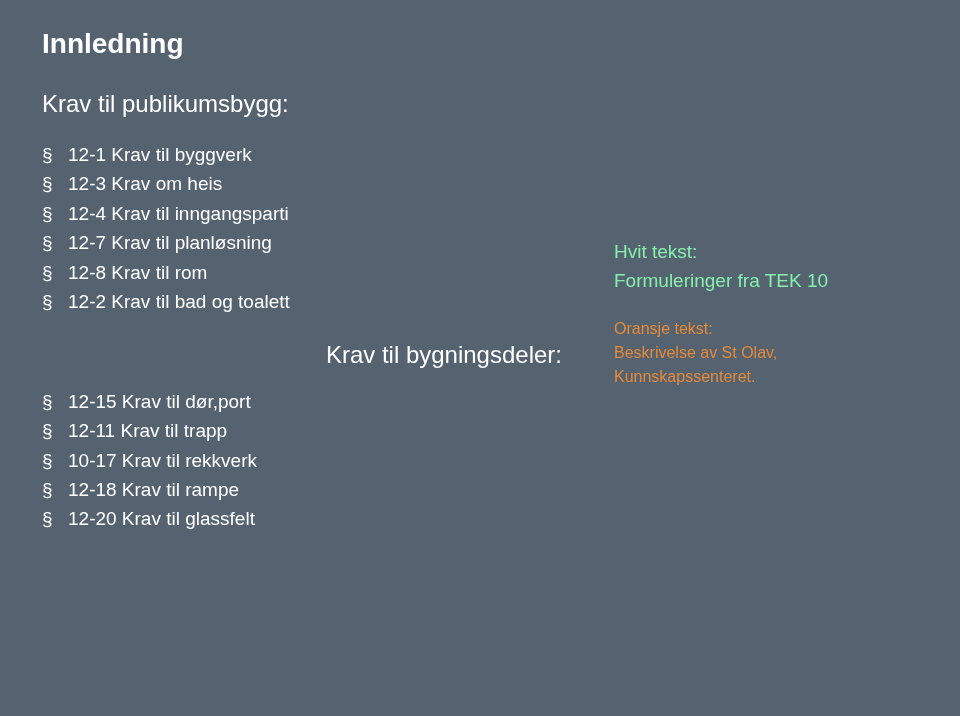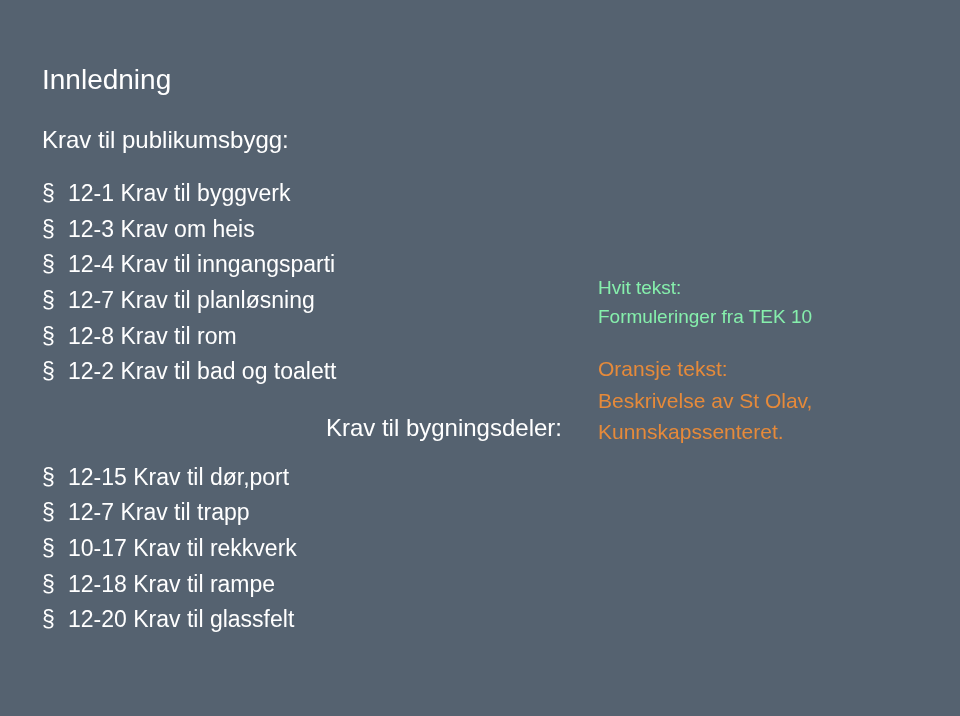--- a/index.html
+++ b/index.html
@@ -8,67 +8,66 @@
     height: 716px;
     background: #556270;
     font-family: Verdana, Geneva, sans-serif;
     color: #ffffff;
     padding: 28px 42px;
     position: relative;
     overflow: hidden;
   }
   .page-title {
     font-size: 28px;
-    font-weight: 400;
+    font-weight: 700;
     margin-bottom: 30px;
-    margin-top: 36px;
   }
   .section-heading {
     font-size: 24px;
     font-weight: 400;
     margin-bottom: 22px;
   }
   .section-heading.second {
     margin-top: 24px;
     margin-bottom: 18px;
     text-align: right;
   }
   .columns {
     display: flex;
-    gap: 36px;
+    gap: 52px;
   }
   .left-col {
     flex: 0 0 520px;
   }
   .right-col {
     flex: 1;
     padding-top: 148px;
   }
   ul.req-list {
     list-style: none;
     padding-left: 26px;
   }
   ul.req-list li {
-    font-size: 23px;
+    font-size: 19px;
     line-height: 1.55;
     position: relative;
   }
   ul.req-list li::before {
     content: "§";
     position: absolute;
     left: -26px;
   }
   .legend-white {
     font-size: 19px;
     line-height: 1.5;
     color: #86efac;
     margin-bottom: 22px;
   }
   .legend-orange {
-    font-size: 21px;
+    font-size: 16px;
     line-height: 1.5;
     color: #e68a3a;
   }
 </style>
 </head>
 <body>
 
 <h1 class="page-title">Innledning</h1>
 
 <div class="columns">
@@ -80,21 +79,21 @@
       <li>12-3 Krav om heis</li>
       <li>12-4 Krav til inngangsparti</li>
       <li>12-7 Krav til planløsning</li>
       <li>12-8 Krav til rom</li>
       <li>12-2 Krav til bad og toalett</li>
     </ul>
 
     <h2 class="section-heading second">Krav til bygningsdeler:</h2>
     <ul class="req-list">
       <li>12-15 Krav til dør,port</li>
-      <li>12-7 Krav til trapp</li>
+      <li>12-11 Krav til trapp</li>
       <li>10-17 Krav til rekkverk</li>
       <li>12-18 Krav til rampe</li>
       <li>12-20 Krav til glassfelt</li>
     </ul>
 
   </div>
 
   <div class="right-col">
     <div class="legend-white">Hvit tekst:<br>Formuleringer fra TEK 10</div>
     <div class="legend-orange">Oransje tekst:<br>Beskrivelse av  St Olav, Kunnskapssenteret.</div>

